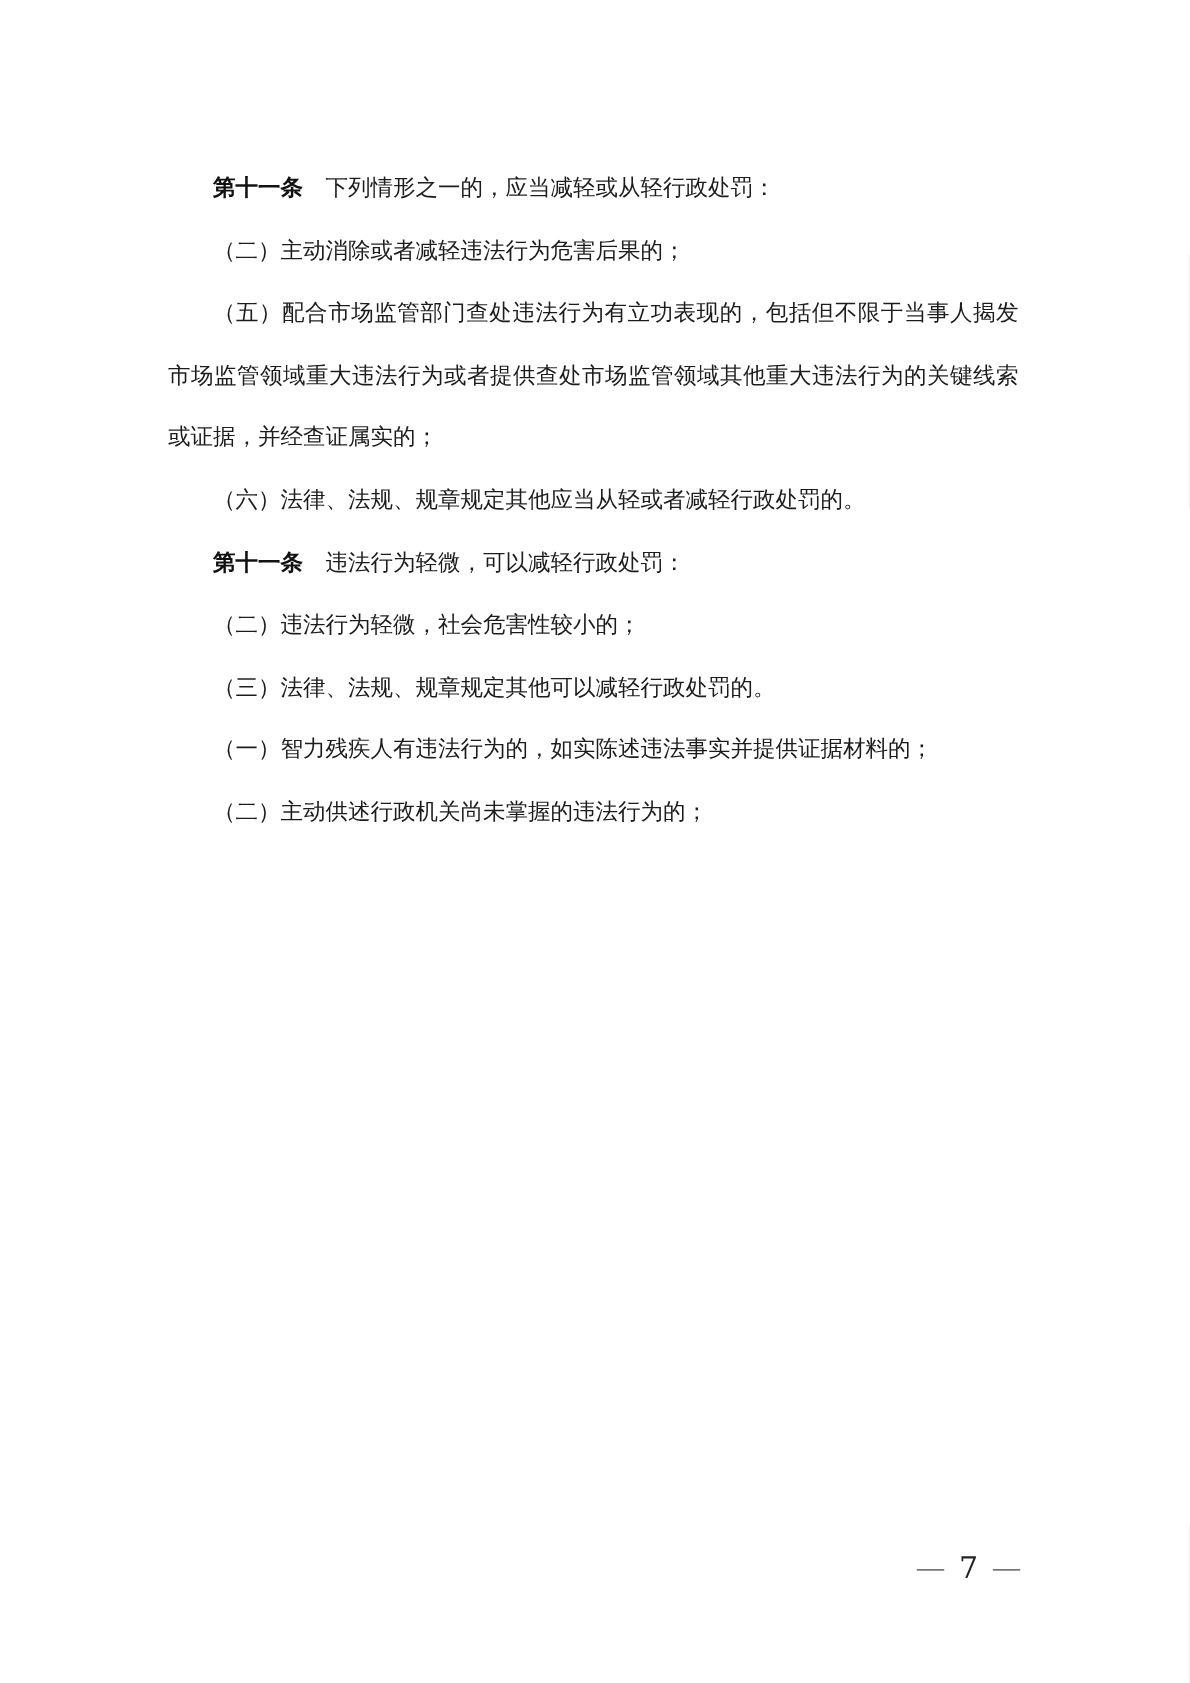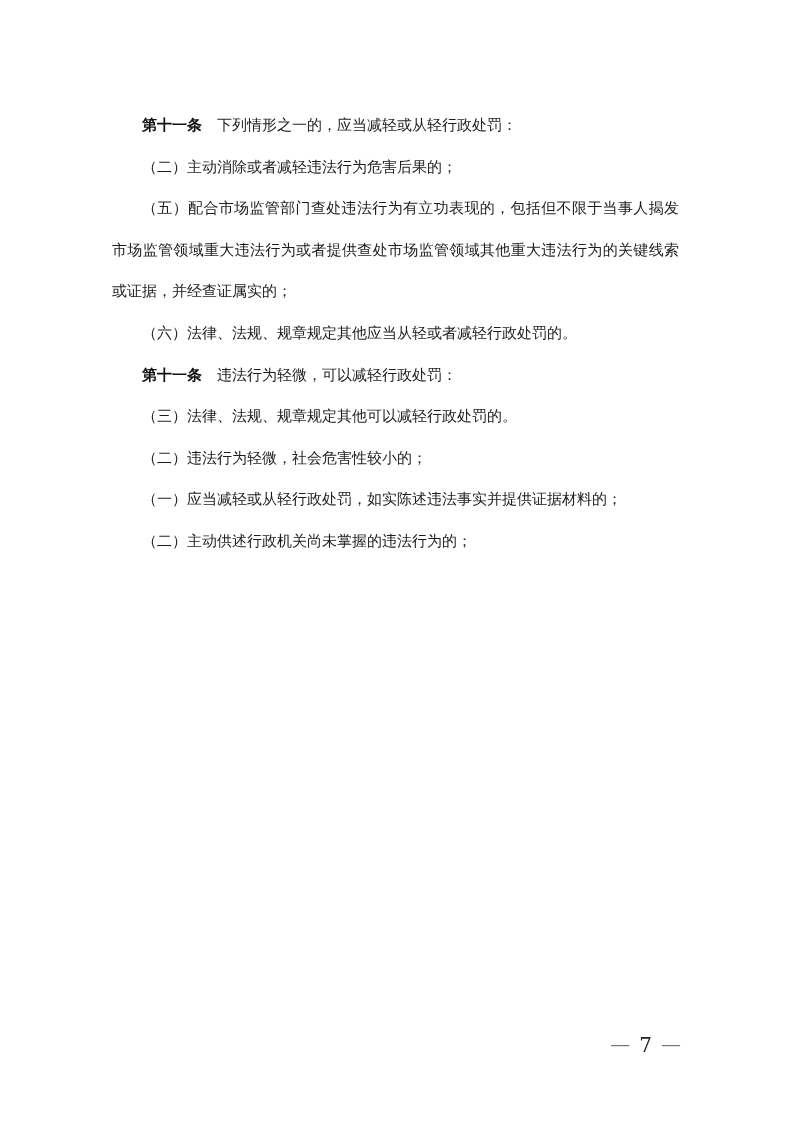--- a/index.html
+++ b/index.html
@@ -59,23 +59,23 @@
 <body>
 
 <div class="page">
 
   <div class="body-text">
     <p><b class="article-no">第十一条</b><span>　下列情形之一的，应当减轻或从轻行政处罚：</span></p>
     <p><span>（二）主动消除或者减轻违法行为危害后果的；</span></p>
     <p><span>（五）配合市场监管部门查处违法行为有立功表现的，包括但不限于当事人揭发市场监管领域重大违法行为或者提供查处市场监管领域其他重大违法行为的关键线索或证据，并经查证属实的；</span></p>
     <p><span>（六）法律、法规、规章规定其他应当从轻或者减轻行政处罚的。</span></p>
     <p><b class="article-no">第十一条</b><span>　违法行为轻微，可以减轻行政处罚：</span></p>
+    <p><span>（二）违法行为轻微，社会危害性较小的；</span></p>
     <p><span>（三）法律、法规、规章规定其他可以减轻行政处罚的。</span></p>
-    <p><span>（二）违法行为轻微，社会危害性较小的；</span></p>
-    <p><span>（一）应当减轻或从轻行政处罚，如实陈述违法事实并提供证据材料的；</span></p>
+    <p><span>（一）智力残疾人有违法行为的，如实陈述违法事实并提供证据材料的；</span></p>
     <p><span>（二）主动供述行政机关尚未掌握的违法行为的；</span></p>
   </div>
 
   <div class="footer">
     <span class="dash">—</span>
     <span class="num">7</span>
     <span class="dash">—</span>
   </div>
 
 </div>

